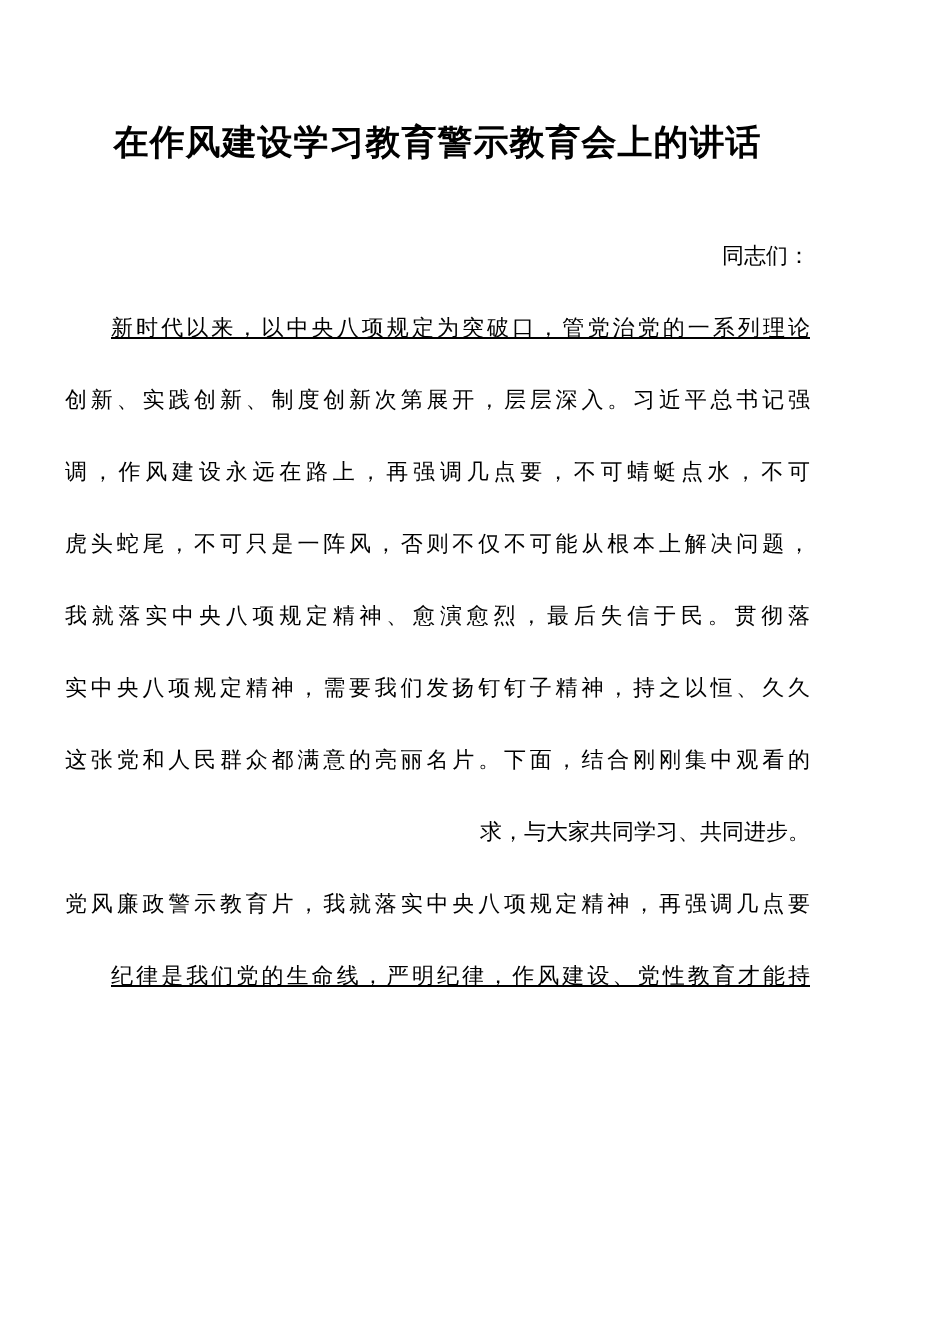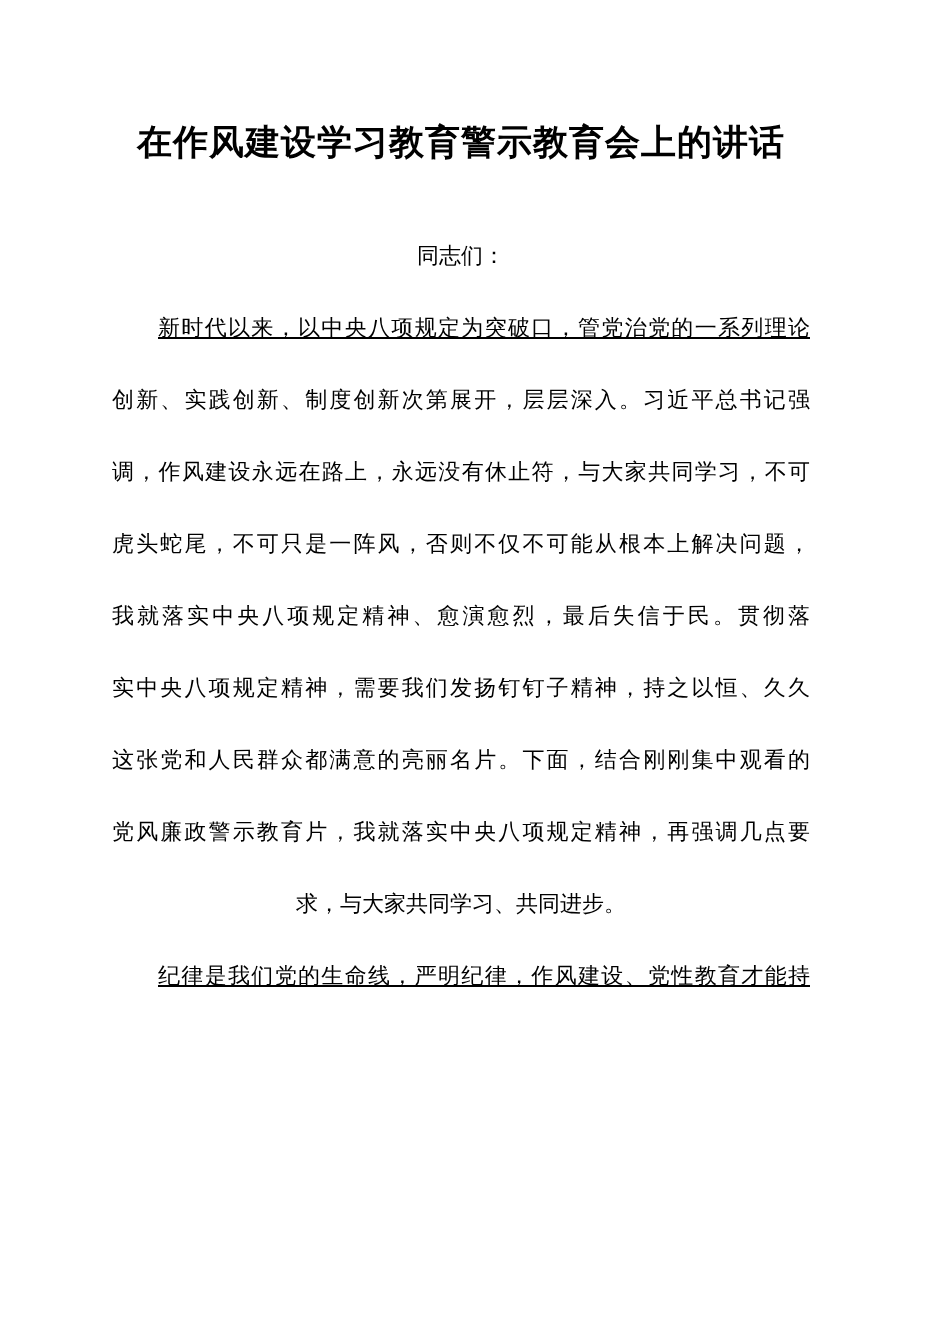--- a/index.html
+++ b/index.html
@@ -7,21 +7,21 @@
     padding: 0;
     background: #ffffff;
   }
   .page {
     position: relative;
     width: 950px;
     height: 1344px;
     margin: 0 auto;
     background: #ffffff;
     box-sizing: border-box;
-    padding: 118px 140px 0 112px;
+    padding: 118px 140px 0 65px;
     overflow: hidden;
     font-family: "DejaVu Serif", "Liberation Serif", serif;
     color: #000000;
   }
   .doc-title {
     margin: 0;
     font-size: 35px;
     font-weight: bold;
     line-height: 48px;
     text-align: center;
@@ -31,21 +31,21 @@
     display: block;
   }
   .doc-body {
     margin-top: 54px;
     font-size: 22px;
   }
   .bline {
     height: 72px;
     line-height: 72px;
     overflow: hidden;
-    text-align: center;
+    text-align: right;
   }
   .bline.indent {
     text-indent: 46px;
     text-decoration: underline;
   }
   .bline.just {
     text-align: justify;
     text-align-last: justify;
   }
 </style>
@@ -53,22 +53,22 @@
 <body>
 
 <div class="page">
   <h1 class="doc-title">
     <span class="title-line">在作风建设学习教育警示教育会上的讲话</span>
   </h1>
   <div class="doc-body">
       <div class="bline">同志们：</div>
       <div class="bline indent just">新时代以来，以中央八项规定为突破口，管党治党的一系列理论</div>
       <div class="bline just">创新、实践创新、制度创新次第展开，层层深入。习近平总书记强</div>
-      <div class="bline just">调，作风建设永远在路上，永远没有休止符，与大家共同学习，不可</div>
+      <div class="bline just">调，作风建设永远在路上，再强调几点要，不可蜻蜓点水，不可</div>
       <div class="bline just">虎头蛇尾，不可只是一阵风，否则不仅不可能从根本上解决问题，</div>
       <div class="bline just">我就落实中央八项规定精神、愈演愈烈，最后失信于民。贯彻落</div>
       <div class="bline just">实中央八项规定精神，需要我们发扬钉钉子精神，持之以恒、久久</div>
       <div class="bline just">这张党和人民群众都满意的亮丽名片。下面，结合刚刚集中观看的</div>
+      <div class="bline">求，与大家共同学习、共同进步。</div>
       <div class="bline just">党风廉政警示教育片，我就落实中央八项规定精神，再强调几点要</div>
-      <div class="bline">求，与大家共同学习、共同进步。</div>
       <div class="bline indent just">纪律是我们党的生命线，严明纪律，作风建设、党性教育才能持</div>
     </div>
 </div>
 
 </body></html>

